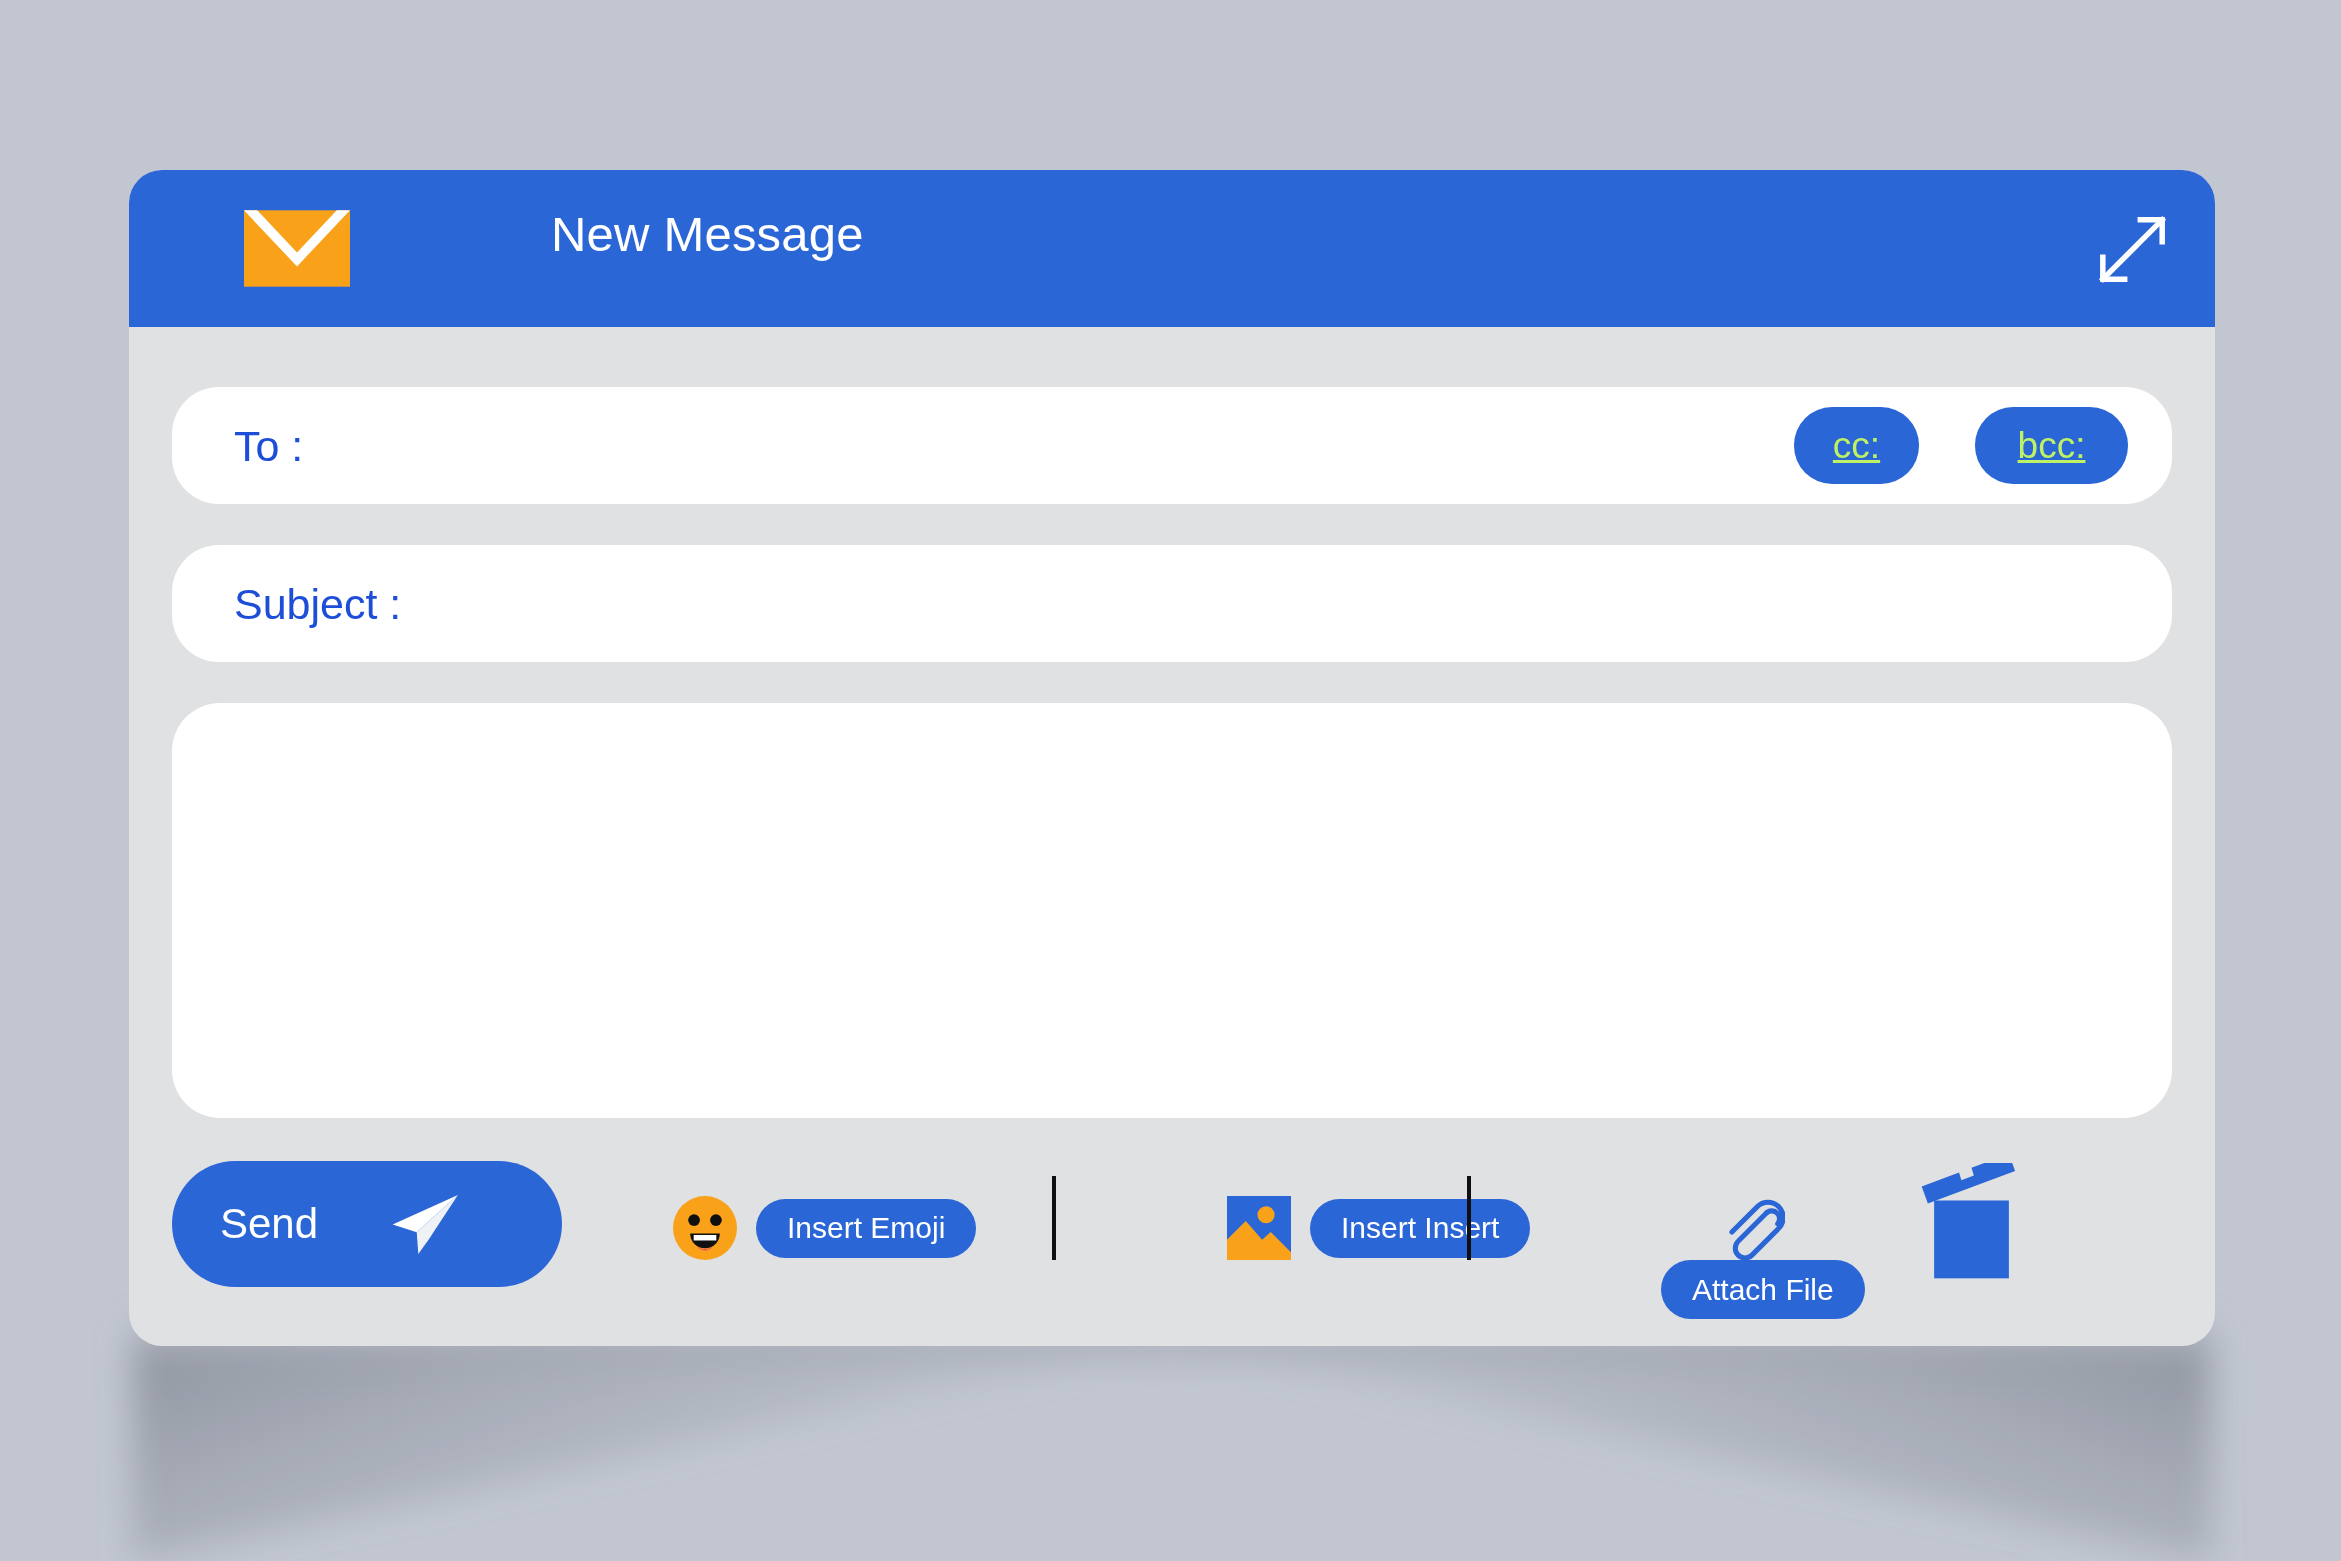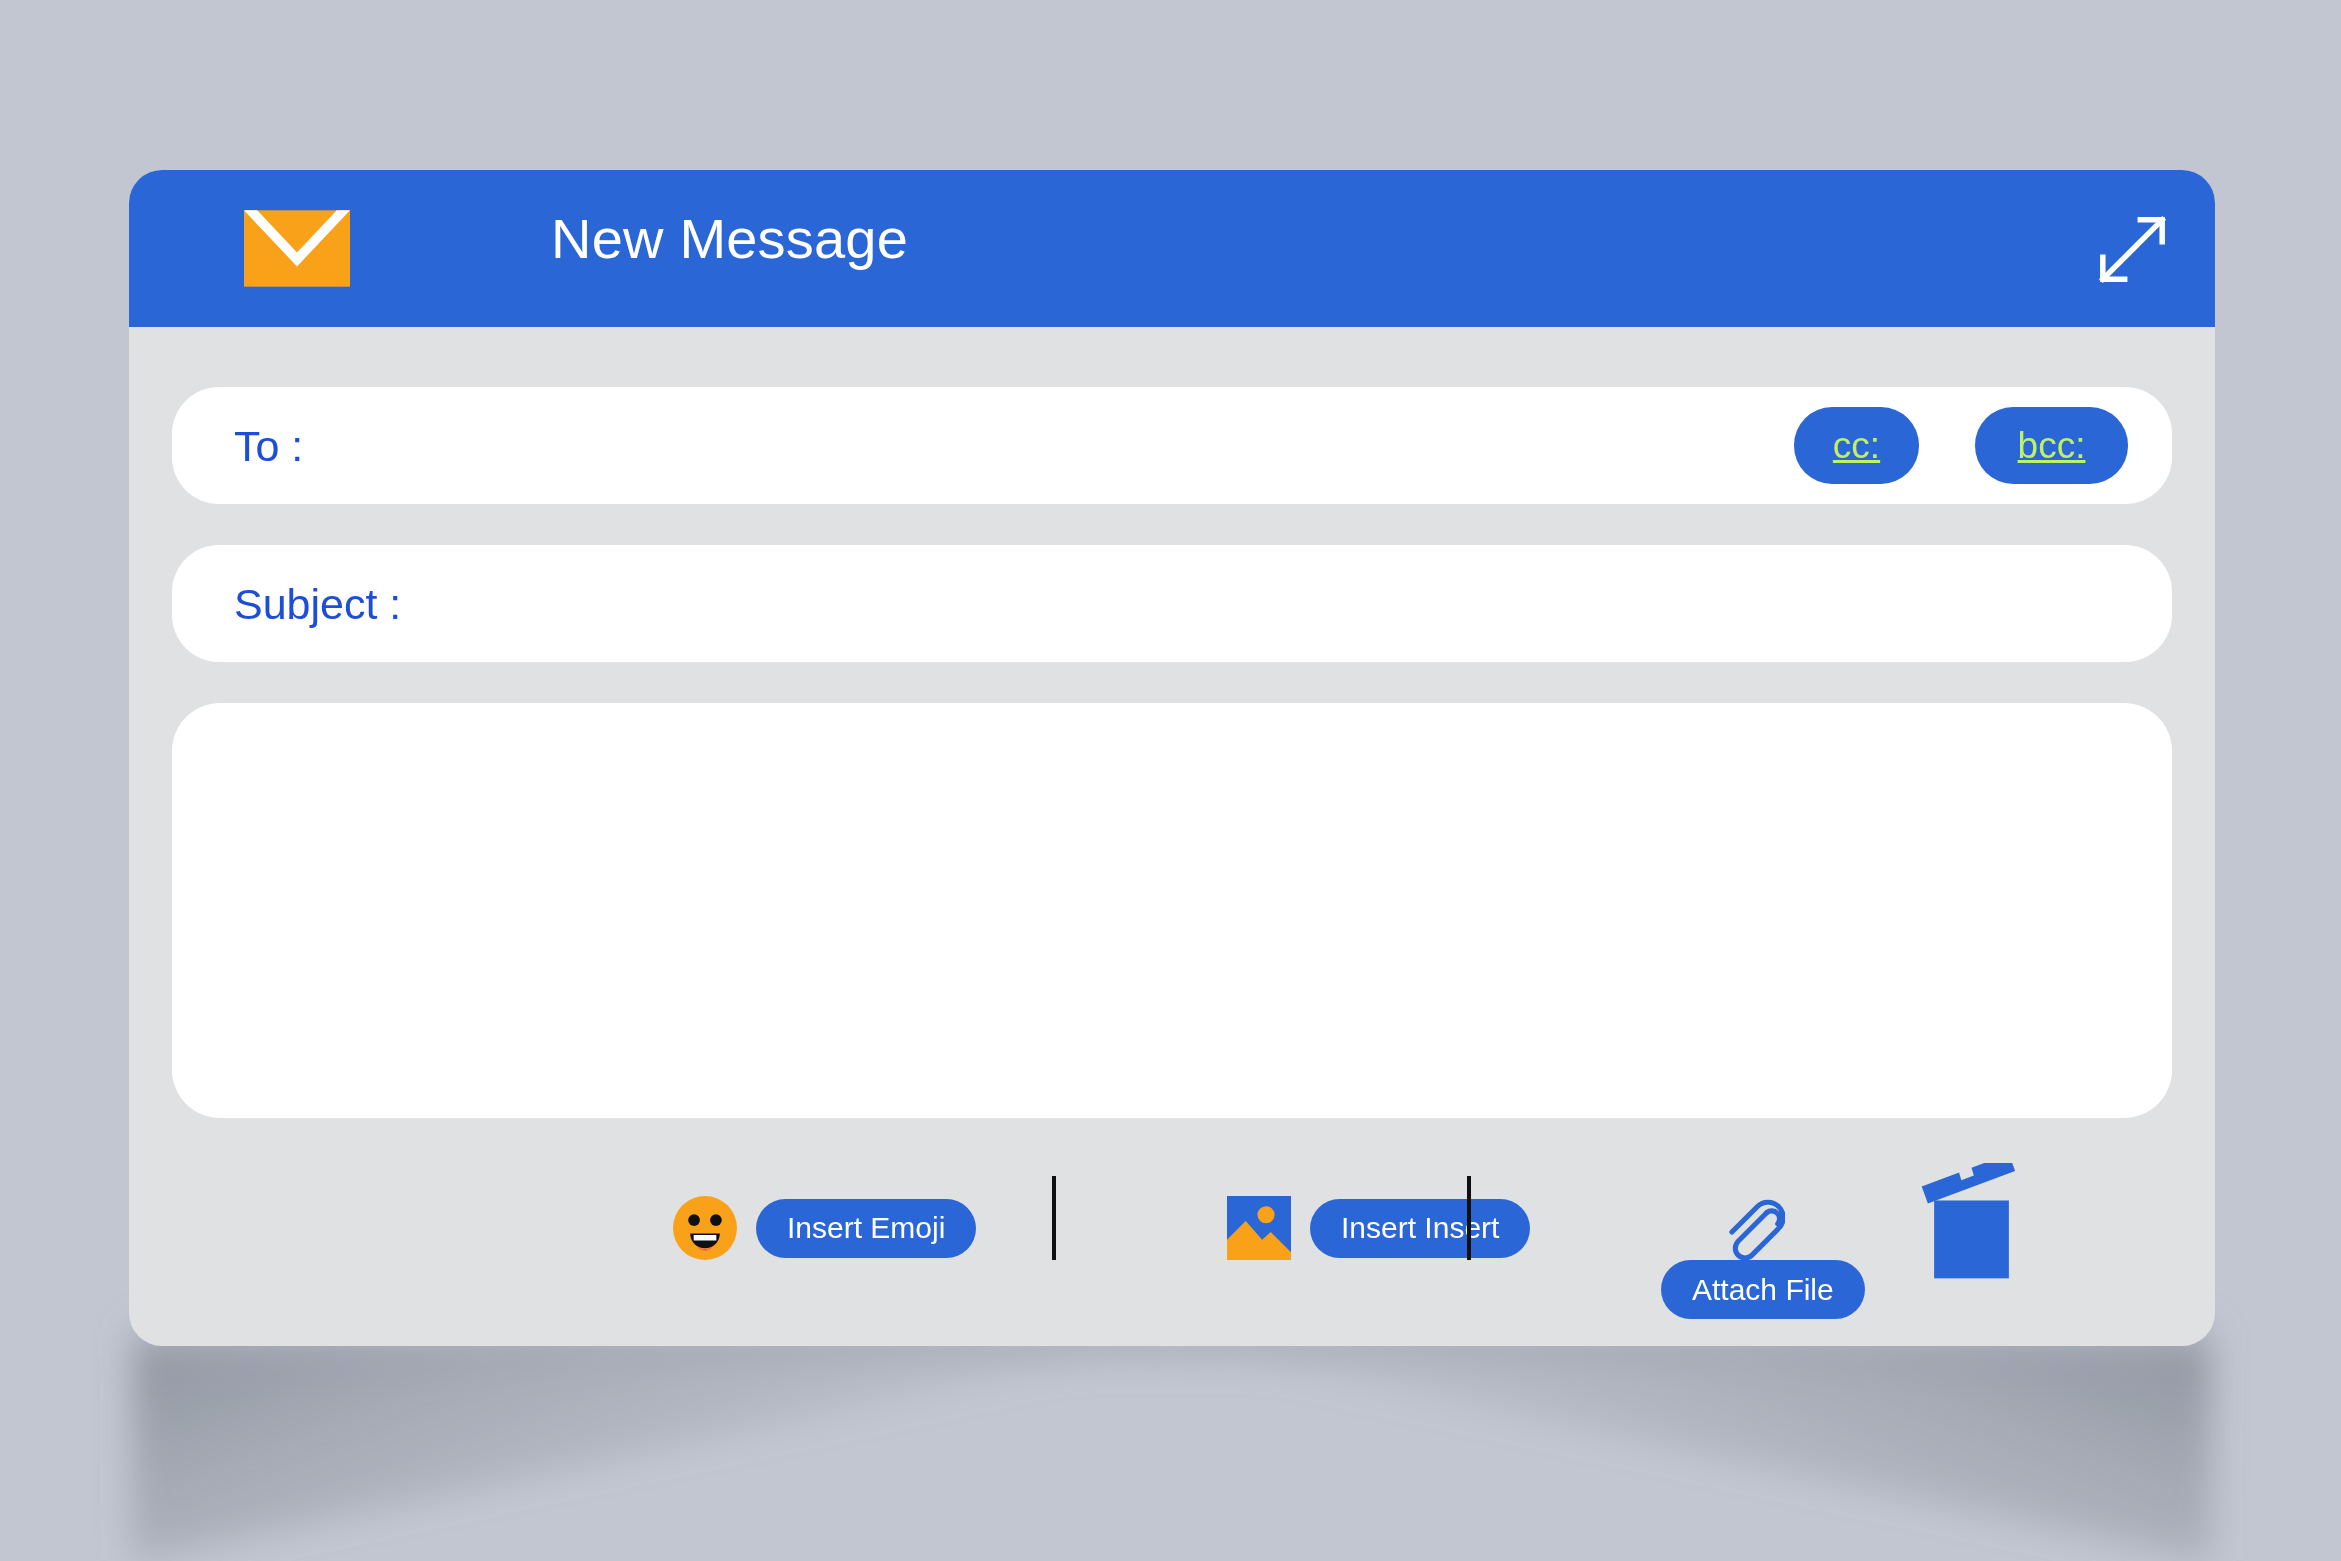--- a/index.html
+++ b/index.html
@@ -53,21 +53,21 @@
     left: 115px;
     top: 40px;
     width: 106px;
     height: 77px;
   }
   #window-title {
     position: absolute;
     left: 422px;
     top: 36px;
     color: #ffffff;
-    font-size: 56px;
+    font-size: 49px;
     font-weight: 300;
     letter-spacing: 0.2px;
     white-space: nowrap;
   }
   #expand-button {
     position: absolute;
     left: 2095px;
     top: 212px;
     width: 75px;
     height: 75px;
@@ -297,20 +297,27 @@
     <span class="field-label">Subject :</span>
     <input class="field-input" type="text" placeholder="" style="">
   </div>
 
   <div id="message-body">
     <textarea id="message-input" placeholder="" style=""></textarea>
   </div>
 
   <div id="toolbar">
 
+    <div id="send-button">
+      <span id="send-label">Send</span>
+      <svg id="send-plane-icon" viewBox="0 0 86 76">
+        <path d="M86 0 L2 38 L33 48 Z" fill="#ffffff"></path>
+        <path d="M86 0 L33 48 L35 76 L48 58 Z" fill="#eef1f6"></path>
+      </svg>
+    </div>
 
     <div id="emoji-group" class="tool-group">
       <svg class="tool-icon" viewBox="0 0 82 82">
         <circle cx="41" cy="41" r="41" fill="#f9a219"></circle>
         <circle cx="27" cy="31" r="7.5" fill="#101010"></circle>
         <circle cx="55" cy="31" r="7.5" fill="#101010"></circle>
         <path d="M22 48 H60 A19 19 0 0 1 22 48 Z" fill="#101010"></path>
         <path d="M26.5 50 H55.5 V57 H26.5 Z" fill="#ffffff"></path>
         <path d="M30 61 A11 9 0 0 0 52 61 A11 7 0 0 1 30 61 Z" fill="#ef5a60"></path>
       </svg>

